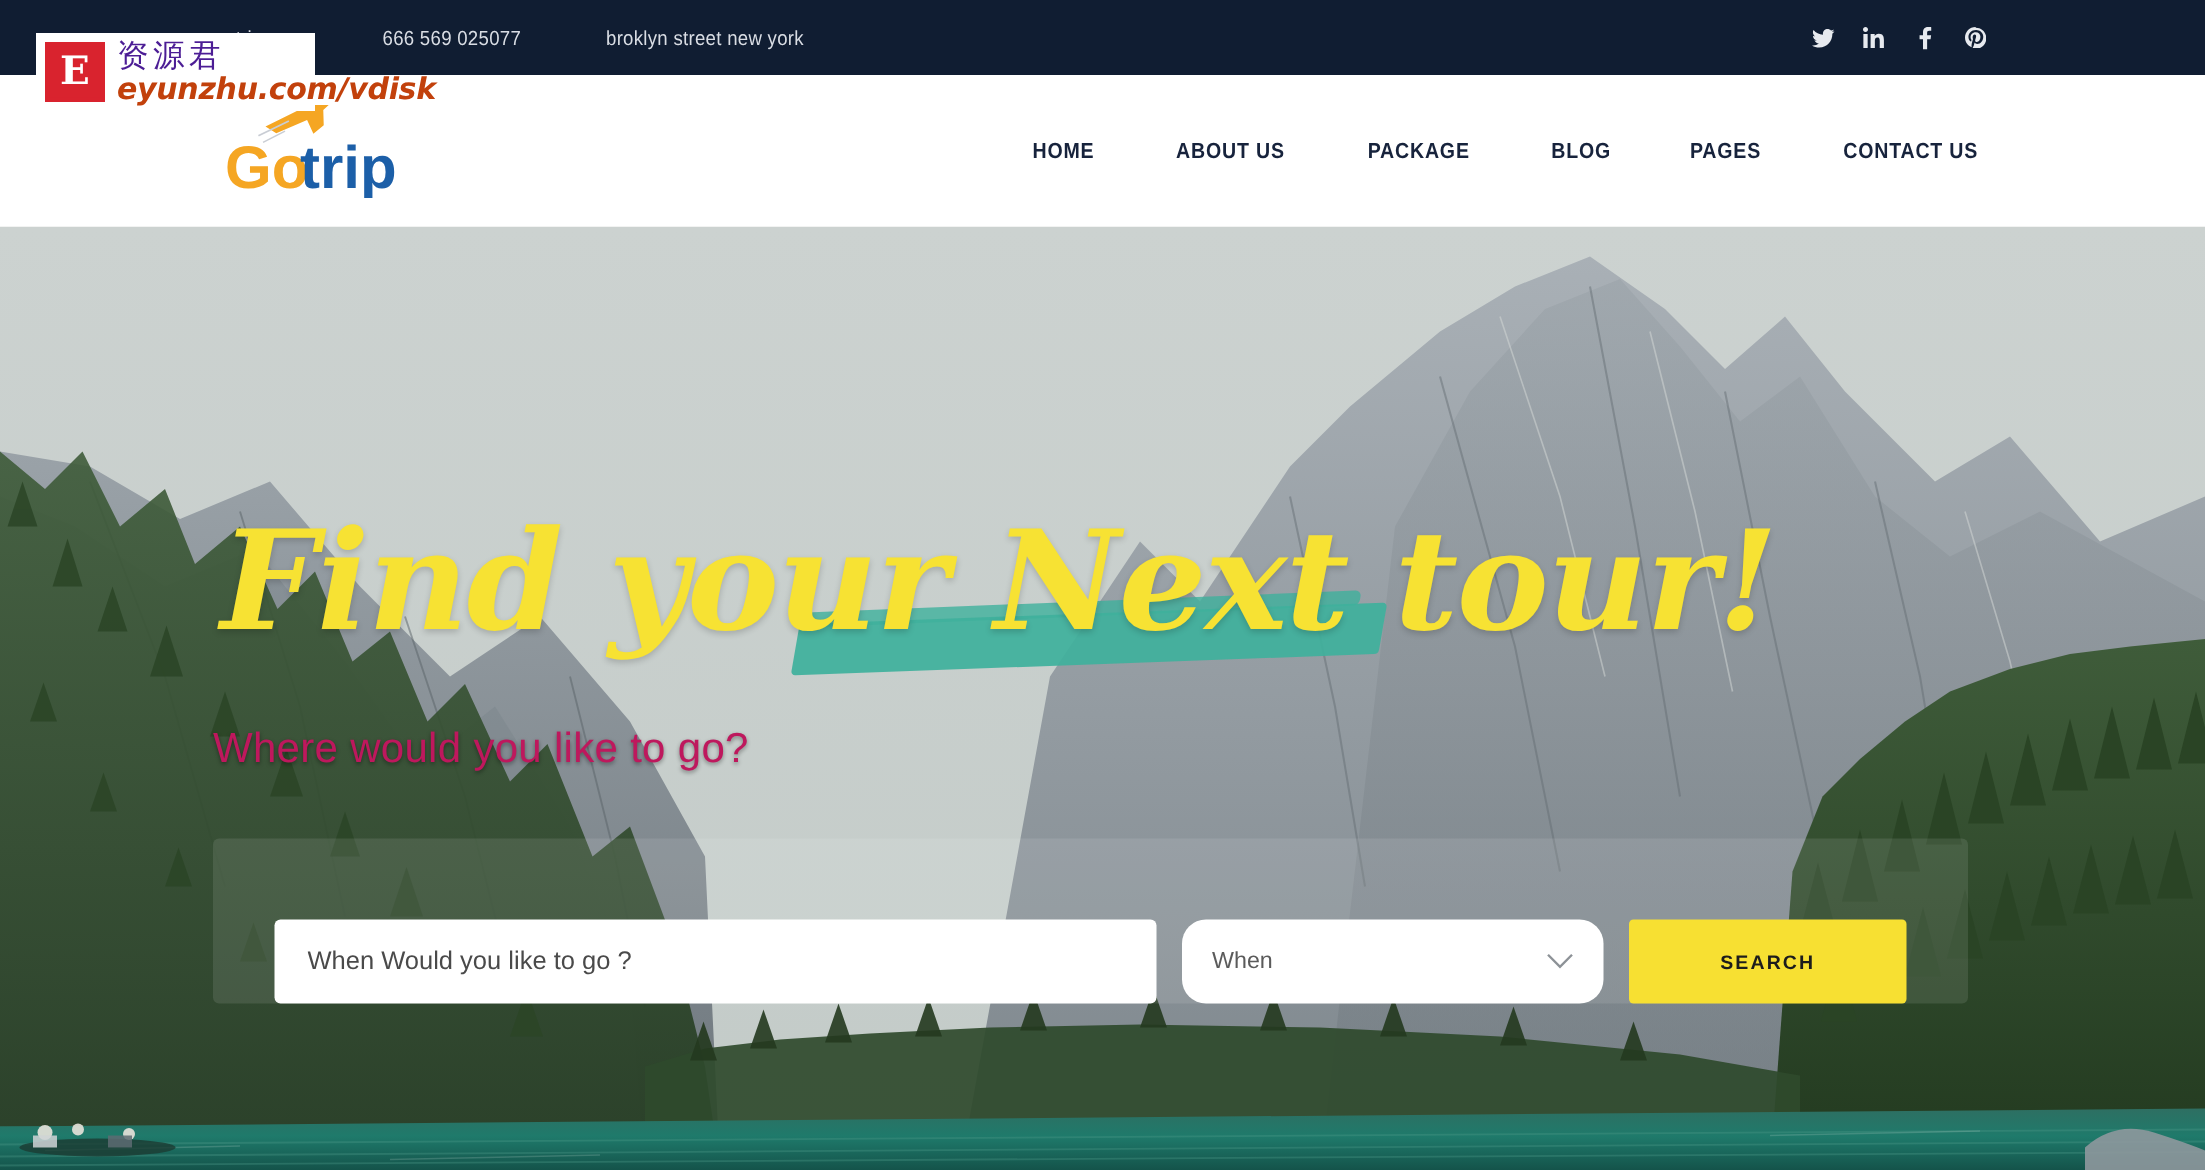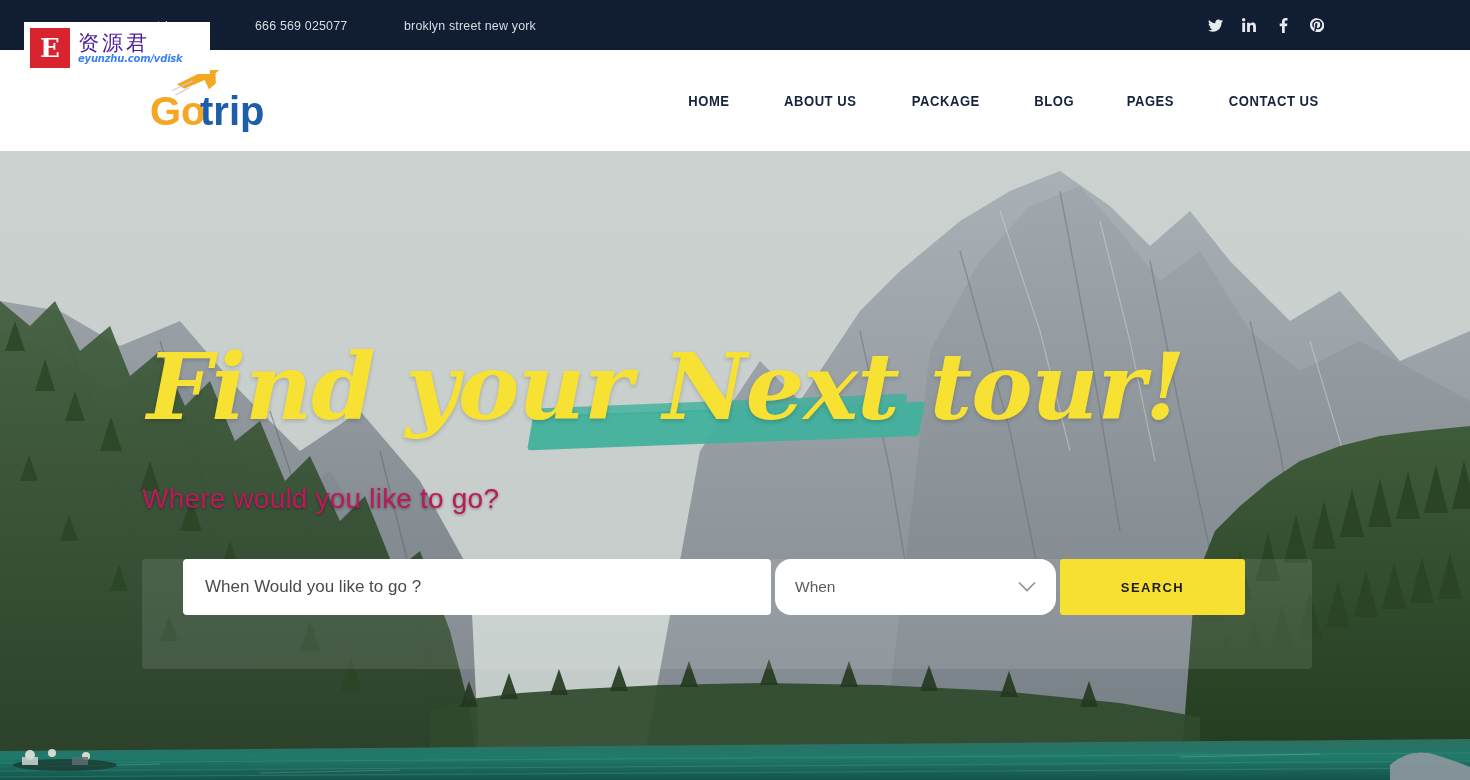--- a/index.html
+++ b/index.html
@@ -170,23 +170,23 @@
   
   .search-panel {
     position: absolute;
     left: 0px;
     top: 408px;
     width: 1170px;
     height: 110px;
     background: rgba(255,255,255,0.10);
     border-radius: 4px;
     display: flex;
-    align-items: flex-start;
+    align-items: flex-end;
     padding: 0 41px;
-    gap: 4px;
+    gap: 17px;
   }
   .dest-input {
     width: 588px;
     height: 56px;
     background: #ffffff;
     border: none;
     border-radius: 4px;
     padding: 0 22px;
     font-size: 17px;
     color: #4a4a4a;
@@ -268,24 +268,24 @@
   }
   .wm-text { display: flex; flex-direction: column; line-height: 1.05; }
   .wm-cn {
     font-family: Liberation Serif, serif;
     font-size: 21px;
     color: #4c1d95;
     letter-spacing: 3px;
   }
   .wm-url {
     font-family: "DejaVu Sans", sans-serif;
-    font-size: 10px;
+    font-size: 20px;
     font-style: italic;
     font-weight: 700;
-    color: #3b82f6;
+    color: #c2410c;
     letter-spacing: -0.2px;
   }
 </style>
 </head>
 <body>
 
 <div class="topbar">
   <div class="topbar-left">
     <div class="topbar-item">otrip.com</div>
     <div class="topbar-item">666 569 025077</div>

